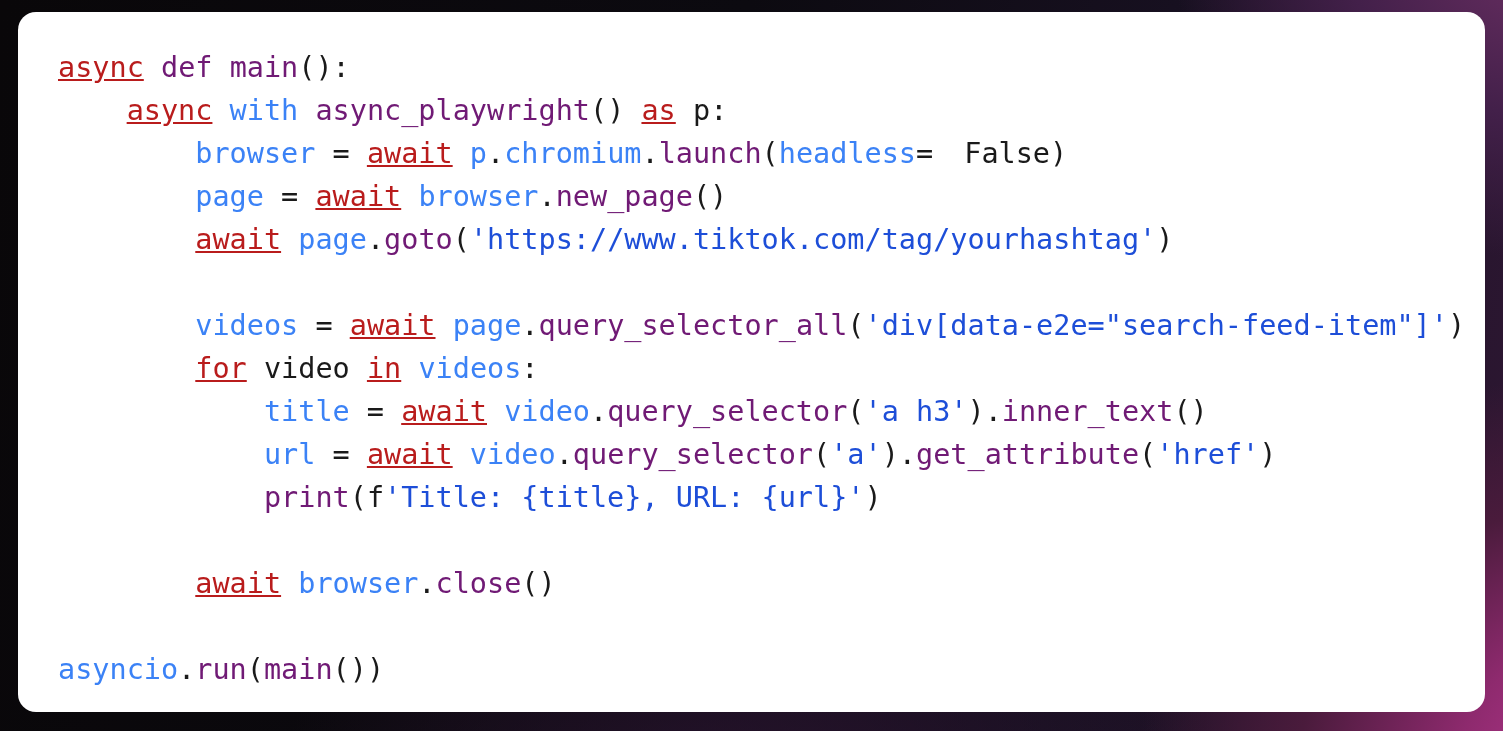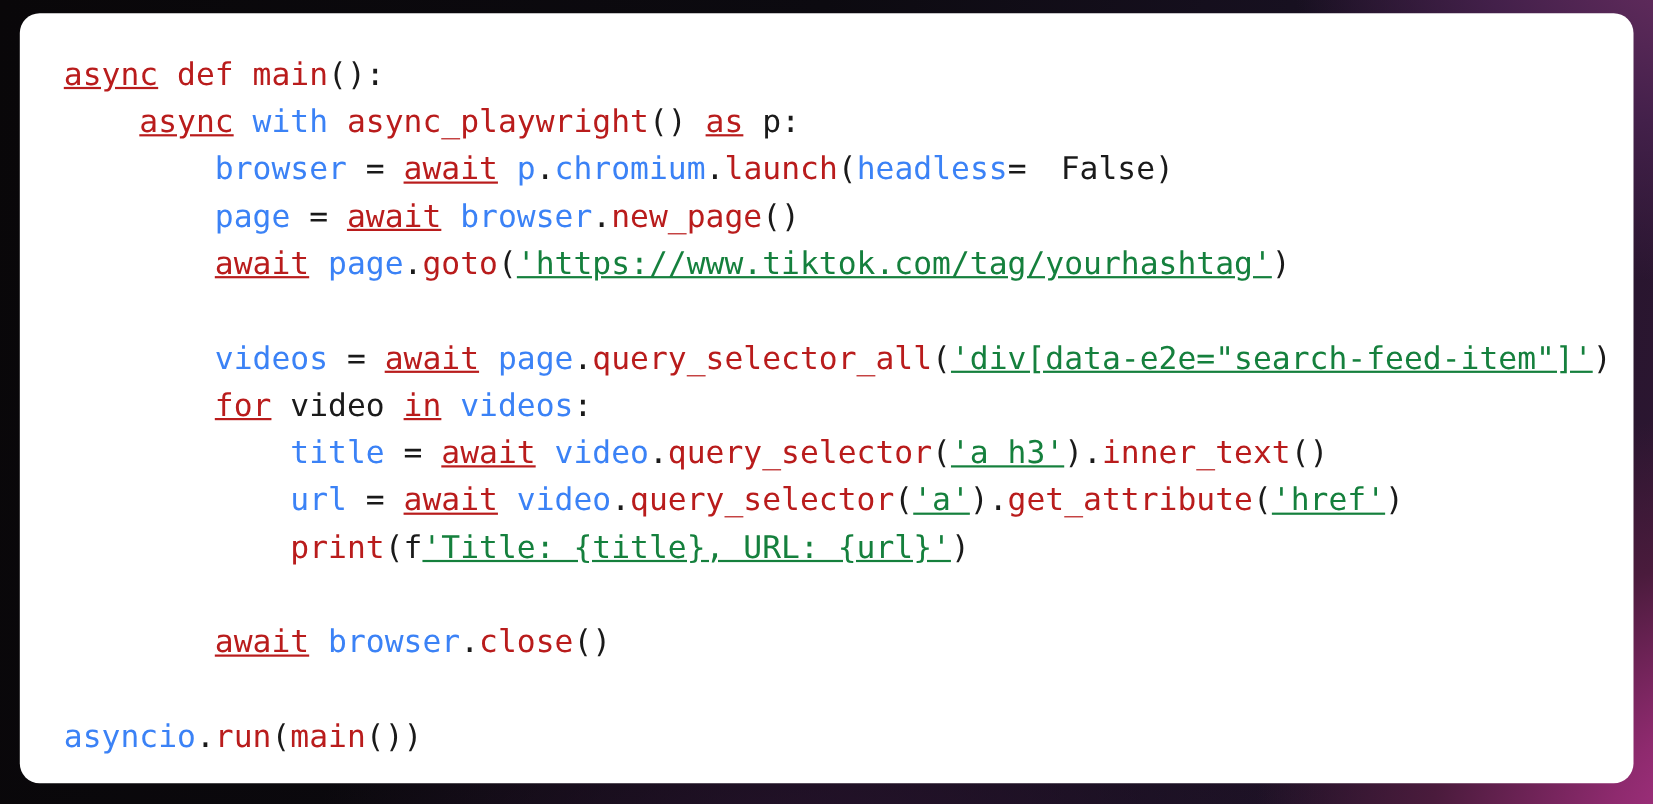--- a/index.html
+++ b/index.html
@@ -47,23 +47,23 @@
     white-space: pre;
     color: #1a1a1a;
     -webkit-font-smoothing: antialiased;
   }
 
   .ln { display: block; height: 43px; }
   .ln.blank { color: transparent; }
 
   
   .kw   { color: #b91c1c; text-decoration: underline; }   
-  .fn   { color: #b91c1c; text-align: center; }   
+  .fn   { color: #701a75; text-align: center; }   
   .nm   { color: #3b82f6; }   
-  .str  { color: #15803d; text-decoration: underline; }   
+  .str  { color: #1d4ed8; }   
   .pn   { color: #1a1a1a; }   
   .bi   { color: #1a1a1a; margin-left: 31px; }   
 </style>
 </head>
 <body>
 
 <div id="backdrop"></div>
 
 <div id="card">
   <div id="code"><div class="ln"><span class="kw">async</span><span class="pn"> </span><span class="fn">def</span><span class="pn"> </span><span class="fn">main</span><span class="pn">():</span></div><div class="ln"><span class="pn">    </span><span class="kw">async</span><span class="pn"> </span><span class="nm">with</span><span class="pn"> </span><span class="fn">async_playwright</span><span class="pn">() </span><span class="kw">as</span><span class="pn"> </span><span class="pn">p</span><span class="pn">:</span></div><div class="ln"><span class="pn">        </span><span class="nm">browser</span><span class="pn"> = </span><span class="kw">await</span><span class="pn"> </span><span class="nm">p</span><span class="pn">.</span><span class="nm">chromium</span><span class="pn">.</span><span class="fn">launch</span><span class="pn">(</span><span class="nm">headless</span><span class="pn">=</span><span class="bi">False</span><span class="pn">)</span></div><div class="ln"><span class="pn">        </span><span class="nm">page</span><span class="pn"> = </span><span class="kw">await</span><span class="pn"> </span><span class="nm">browser</span><span class="pn">.</span><span class="fn">new_page</span><span class="pn">()</span></div><div class="ln"><span class="pn">        </span><span class="kw">await</span><span class="pn"> </span><span class="nm">page</span><span class="pn">.</span><span class="fn">goto</span><span class="pn">(</span><span class="str">'https://www.tiktok.com/tag/yourhashtag'</span><span class="pn">)</span></div><div class="ln blank">&nbsp;</div><div class="ln"><span class="pn">        </span><span class="nm">videos</span><span class="pn"> = </span><span class="kw">await</span><span class="pn"> </span><span class="nm">page</span><span class="pn">.</span><span class="fn">query_selector_all</span><span class="pn">(</span><span class="str">'div[data-e2e="search-feed-item"]'</span><span class="pn">)</span></div><div class="ln"><span class="pn">        </span><span class="kw">for</span><span class="pn"> </span><span class="pn">video</span><span class="pn"> </span><span class="kw">in</span><span class="pn"> </span><span class="nm">videos</span><span class="pn">:</span></div><div class="ln"><span class="pn">            </span><span class="nm">title</span><span class="pn"> = </span><span class="kw">await</span><span class="pn"> </span><span class="nm">video</span><span class="pn">.</span><span class="fn">query_selector</span><span class="pn">(</span><span class="str">'a h3'</span><span class="pn">).</span><span class="fn">inner_text</span><span class="pn">()</span></div><div class="ln"><span class="pn">            </span><span class="nm">url</span><span class="pn"> = </span><span class="kw">await</span><span class="pn"> </span><span class="nm">video</span><span class="pn">.</span><span class="fn">query_selector</span><span class="pn">(</span><span class="str">'a'</span><span class="pn">).</span><span class="fn">get_attribute</span><span class="pn">(</span><span class="str">'href'</span><span class="pn">)</span></div><div class="ln"><span class="pn">            </span><span class="fn">print</span><span class="pn">(</span><span class="pn">f</span><span class="str">'Title: {title}, URL: {url}'</span><span class="pn">)</span></div><div class="ln blank">&nbsp;</div><div class="ln"><span class="pn">        </span><span class="kw">await</span><span class="pn"> </span><span class="nm">browser</span><span class="pn">.</span><span class="fn">close</span><span class="pn">()</span></div><div class="ln blank">&nbsp;</div><div class="ln"><span class="nm">asyncio</span><span class="pn">.</span><span class="fn">run</span><span class="pn">(</span><span class="fn">main</span><span class="pn">())</span></div></div>

